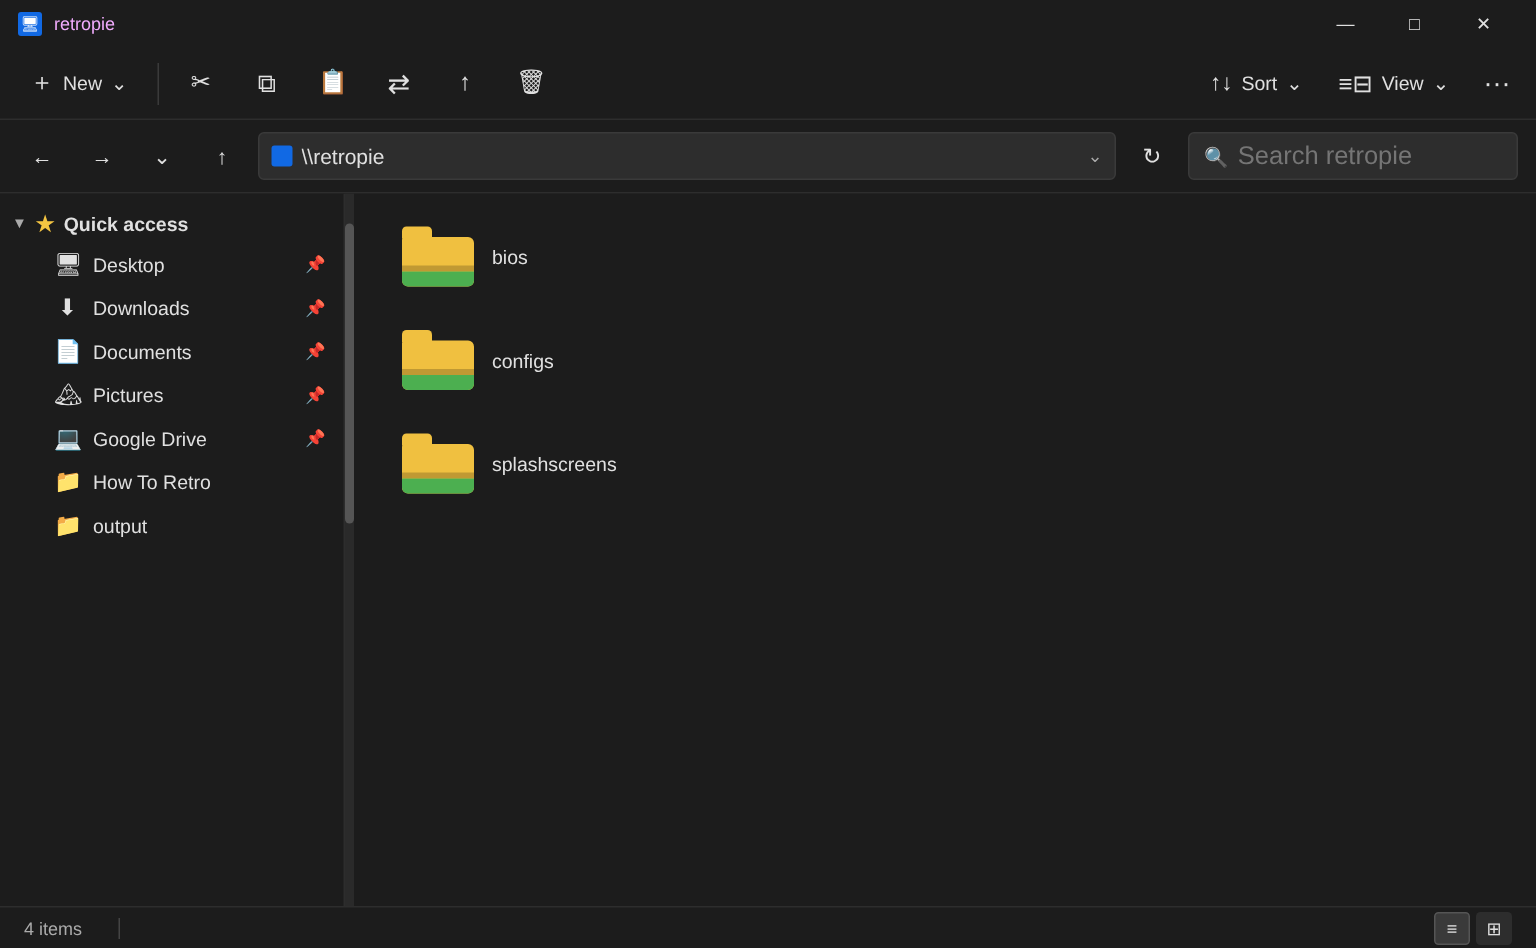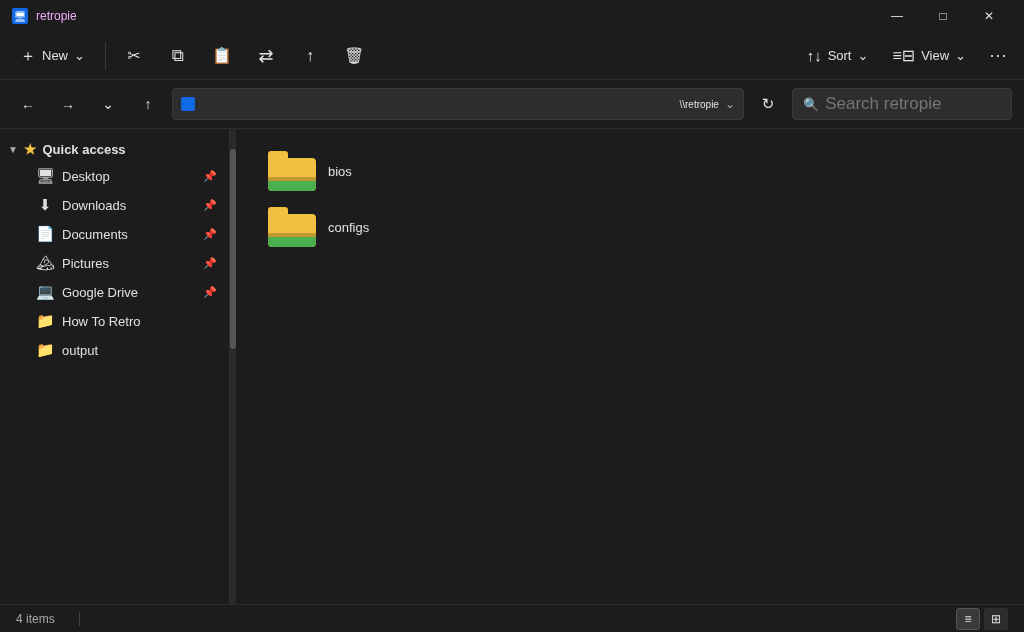--- a/index.html
+++ b/index.html
@@ -175,23 +175,22 @@
       height: 14px;
       background: #1169e4;
       border-radius: 2px;
       flex-shrink: 0;
     }
     .address-input {
       background: transparent;
       border: none;
       outline: none;
       color: #e0e0e0;
-      font-size: 10px;
+      font-size: 14px;
       flex: 1;
-      text-align: right;
     }
     .addr-dropdown {
       color: #aaa;
       cursor: pointer;
       font-size: 12px;
     }
     .refresh-btn {
       width: 32px;
       height: 32px;
       border-radius: 4px;
@@ -277,21 +276,21 @@
       flex: 1;
       background: #1c1c1c;
       overflow-y: auto;
       padding: 16px 24px;
     }
     .file-area::-webkit-scrollbar { width: 6px; }
     .file-area::-webkit-scrollbar-thumb { background: #444; border-radius: 3px; }
     .file-grid {
       display: flex;
       flex-direction: column;
-      gap: 4px;
+      gap: 17px;
     }
     .file-item {
       display: flex;
       align-items: center;
       gap: 12px;
       padding: 6px 8px;
       border-radius: 4px;
       cursor: pointer;
       font-size: 13px;
     }
@@ -522,20 +521,29 @@
         <div class="folder-icon-wrap">
           <div class="folder-tab"></div>
           <div class="folder-body"></div>
           <div class="folder-shadow"></div>
           <div class="folder-green"></div>
         </div>
         <span>configs</span>
       </div>
 
 
+      <div class="file-item">
+        <div class="folder-icon-wrap">
+          <div class="folder-tab"></div>
+          <div class="folder-body"></div>
+          <div class="folder-shadow"></div>
+          <div class="folder-green"></div>
+        </div>
+        <span>splashscreens</span>
+      </div>
     </div>
   </div>
 </div>
 
 <div class="status-bar">
   <div class="status-left">
     <span>4 items</span>
     <div class="status-sep"></div>
   </div>
   <div class="status-right">

